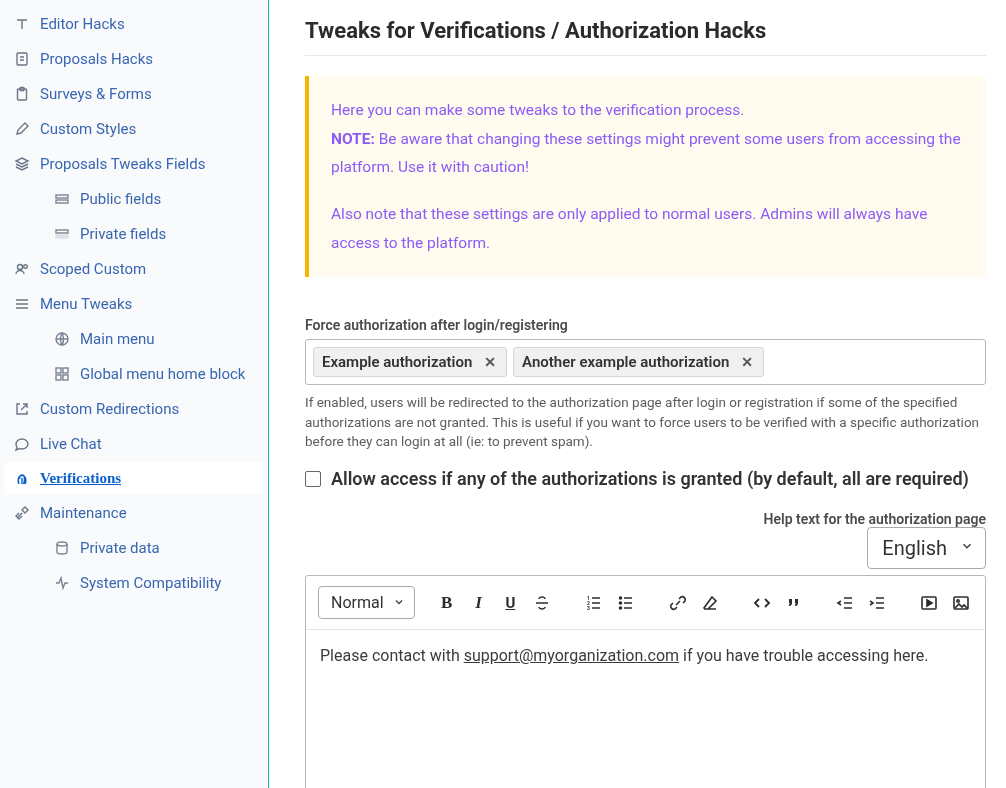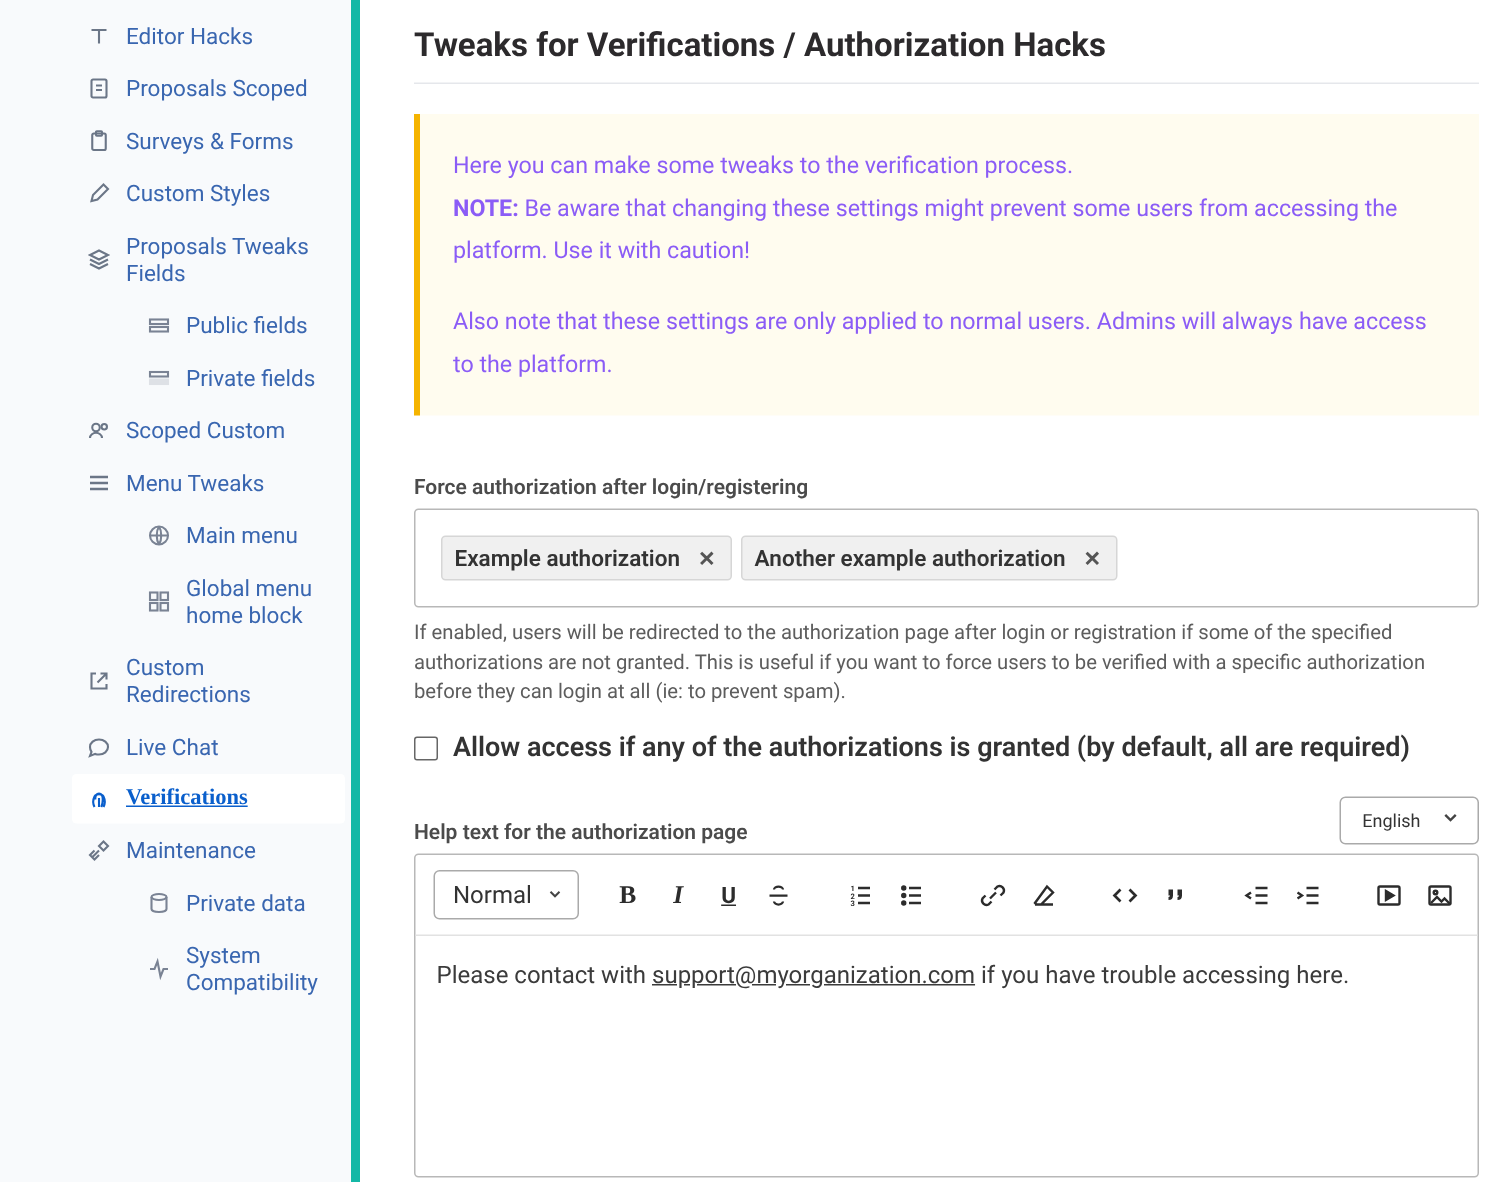--- a/index.html
+++ b/index.html
@@ -7,26 +7,25 @@
   font-family: -apple-system, BlinkMacSystemFont, "Segoe UI", Roboto, "Helvetica Neue", Arial, sans-serif;
   font-size: 15px;
   color: #3d393c;
   background: #fff;
   width: 1006px;
   height: 788px;
   overflow: hidden;
 }
 .layout { display: flex; height: 100%; }
 .sidebar {
-  width: 240px;
+  width: 269px;
   background: #f8fafc;
-  border-right: 6px solid #14b8a6;
+  border-right: 1px solid #14b8a6;
   padding-top: 6px;
   overflow-y: auto;
-  padding-left: 44px;
 }
 .sidebar-item {
   display: flex;
   align-items: center;
   padding: 8px 10px;
   color: #3966b0;
   cursor: pointer;
   gap: 10px;
   margin: 1px 4px;
   border-radius: 3px;
@@ -62,21 +61,21 @@
 .section-label {
   font-size: 14px;
   font-weight: 600;
   color: #4b4b4b;
   margin-top: 40px;
   margin-bottom: 6px;
 }
 .tag-input {
   border: 1px solid #b8b8b8;
   border-radius: 3px;
-  padding: 17px;
+  padding: 7px;
   display: flex;
   gap: 6px;
   flex-wrap: wrap;
 }
 .tag {
   display: inline-flex;
   align-items: center;
   background: #f0f0f0;
   border: 1px solid #d6d6d6;
   border-radius: 3px;
@@ -107,27 +106,28 @@
 .checkbox-row label { font-weight: 600; color: #333; font-size: 18px; }
 .checkbox-box {
   width: 16px; height: 16px; border: 1.5px solid #666; border-radius: 2px;
 }
 .editor-header {
   display: flex;
   justify-content: space-between;
   align-items: flex-end;
   margin-top: 22px;
   margin-bottom: 6px;
+  flex-direction: column;
 }
 .editor-header .section-label { margin: 0; }
 .lang-select {
   border: 1px solid #aaa;
   border-radius: 4px;
   padding: 8px 38px 8px 14px;
-  font-size: 12px;
+  font-size: 20px;
   color: #333;
   position: relative;
   background: #fff;
 }
 .lang-wrap { position: relative; }
 .lang-wrap .chev {
   position: absolute; right: 12px; top: 50%; transform: translateY(-50%);
   pointer-events: none; color: #444;
 }
 .editor {
@@ -177,21 +177,21 @@
       <span>Editor Hacks</span>
     </div>
 
     <div class="sidebar-item">
       <span class="sidebar-icon">
         <svg width="16" height="16" viewBox="0 0 16 16" fill="none" stroke="currentColor" stroke-width="1.4">
             <rect x="3" y="2" width="10" height="12" rx="1"></rect>
             <path d="M6 6h4M6 9h4"></path>
           </svg>
       </span>
-      <span>Proposals Scoped</span>
+      <span>Proposals Hacks</span>
     </div>
 
     <div class="sidebar-item">
       <span class="sidebar-icon">
         <svg width="16" height="16" viewBox="0 0 16 16" fill="none" stroke="currentColor" stroke-width="1.4">
             <rect x="3.5" y="3" width="9" height="11" rx="1"></rect>
             <rect x="6" y="1.5" width="4" height="3" rx="0.5"></rect>
           </svg>
       </span>
       <span>Surveys &amp; Forms</span>

